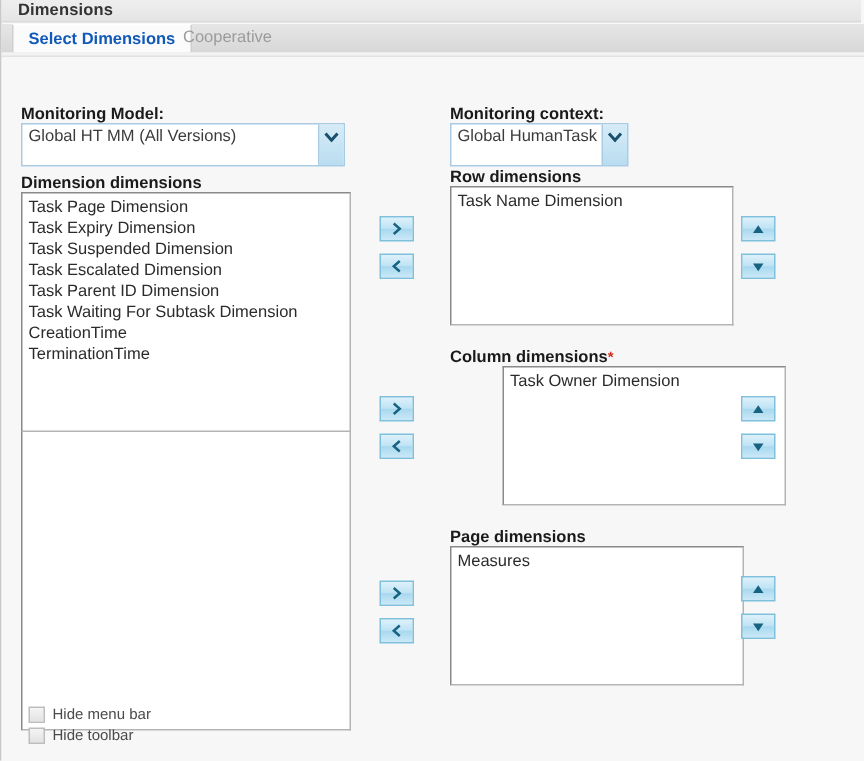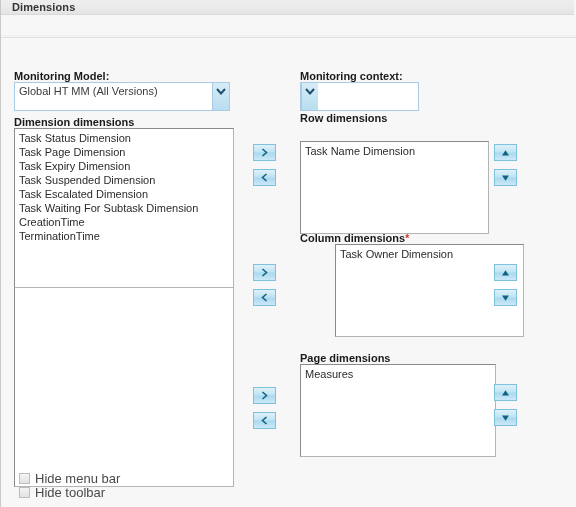--- a/index.html
+++ b/index.html
@@ -185,63 +185,68 @@
   }
   .cbbox {
     width: 11px;
     height: 11px;
     background: linear-gradient(to bottom, #f4f4f4, #e2e2e2);
     border: 1px solid #bdbdbd;
     box-sizing: border-box;
     margin-right: 5px;
   }
   .cblabel {
-    font-size: 13px;
+    font-size: 10px;
     color: #4a4a4a;
   }
 </style>
 </head>
 <body>
 
 <div id="panel">
 
   <div id="titlebar">
     <span class="title-text">Dimensions</span>
   </div>
 
+  <div id="tabstrip">
+    <div class="tab active">Select Dimensions</div>
+    <div class="tab inactive">Cooperative</div>
+  </div>
   <div id="tabstrip-underline"></div>
 
   <div id="content">
 
     <div class="field-label" style="left:13px; top:31px;">Monitoring Model:</div>
     <div class="ddl" style="left:13px; top:43px; width:216px;">
       <div class="ddl-value">Global HT MM (All Versions)</div>
       <div class="ddl-arrow">
         <svg width="10" height="7" viewBox="0 0 10 7">
             <path d="M1 1 L5 5.5 L9 1" stroke="#1b4f6e" stroke-width="2" fill="none"></path>
           </svg>
       </div>
     </div>
 
     <div class="field-label" style="left:299px; top:31px;">Monitoring context:</div>
     <div class="ddl" style="left:299px; top:43px; width:119px;">
+      <div class="ddl-value">Global HumanTask</div>
       <div class="ddl-arrow">
         <svg width="10" height="7" viewBox="0 0 10 7">
             <path d="M1 1 L5 5.5 L9 1" stroke="#1b4f6e" stroke-width="2" fill="none"></path>
           </svg>
       </div>
     </div>
 
     <div class="field-label" style="left:13px; top:77px;">Dimension dimensions</div>
     <div class="listbox" style="left:13px; top:89px; width:220px; height:160px;">
-      <div class="lb-item">Task Status Dimension</div>
       <div class="lb-item">Task Page Dimension</div>
       <div class="lb-item">Task Expiry Dimension</div>
       <div class="lb-item">Task Suspended Dimension</div>
       <div class="lb-item">Task Escalated Dimension</div>
+      <div class="lb-item">Task Parent ID Dimension</div>
       <div class="lb-item">Task Waiting For Subtask Dimension</div>
       <div class="lb-item">CreationTime</div>
       <div class="lb-item">TerminationTime</div>
     </div>
 
     <div class="listbox" style="left:13px; top:249px; width:220px; height:199px; border-top:none;"></div>
 
     <div class="btn" style="left:252px; top:105px;">
       <svg width="9" height="9" viewBox="0 0 9 9">
           <path d="M2.5 1 L6.5 4.5 L2.5 8" stroke="#16627f" stroke-width="1.6" fill="none"></path>
@@ -249,21 +254,21 @@
     </div>
     <div class="btn" style="left:252px; top:130px;">
       <svg width="9" height="9" viewBox="0 0 9 9">
           <path d="M6.5 1 L2.5 4.5 L6.5 8" stroke="#16627f" stroke-width="1.6" fill="none"></path>
         </svg>
     </div>
 
     <div class="field-label" style="left:299px; top:73px;">
       <span>Row dimensions</span><span class="req-star"></span>
     </div>
-    <div class="listbox" style="left:299px; top:85px; width:189px; height:93px;margin-top:17px;">
+    <div class="listbox" style="left:299px; top:85px; width:189px; height:93px;">
       <div class="lb-item">Task Name Dimension</div>
     </div>
     <div class="btn" style="left:493px; top:105px;">
       <svg width="9" height="8" viewBox="0 0 9 8">
           <path d="M4.5 1.2 L8 6.4 L1 6.4 Z" fill="#16627f"></path>
         </svg>
     </div>
     <div class="btn" style="left:493px; top:130px;">
       <svg width="9" height="8" viewBox="0 0 9 8">
           <path d="M4.5 6.8 L1 1.6 L8 1.6 Z" fill="#16627f"></path>

